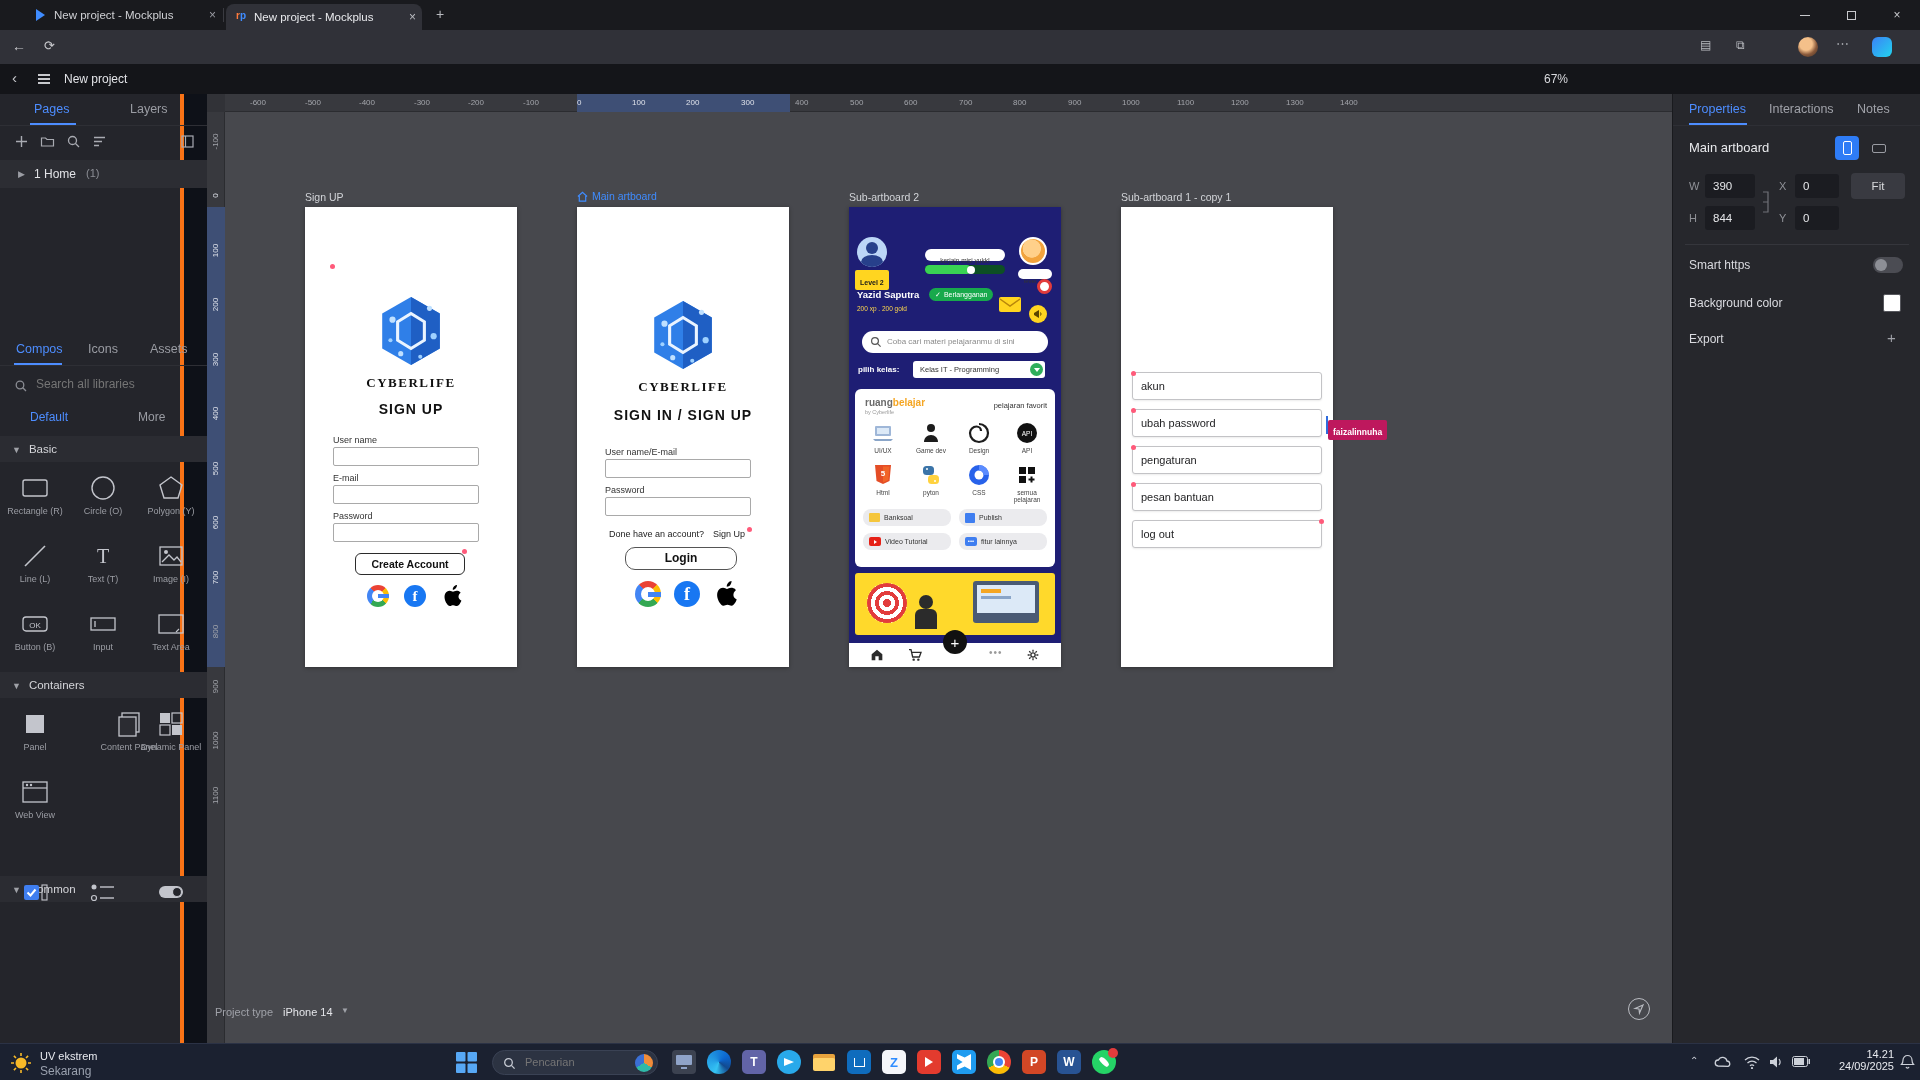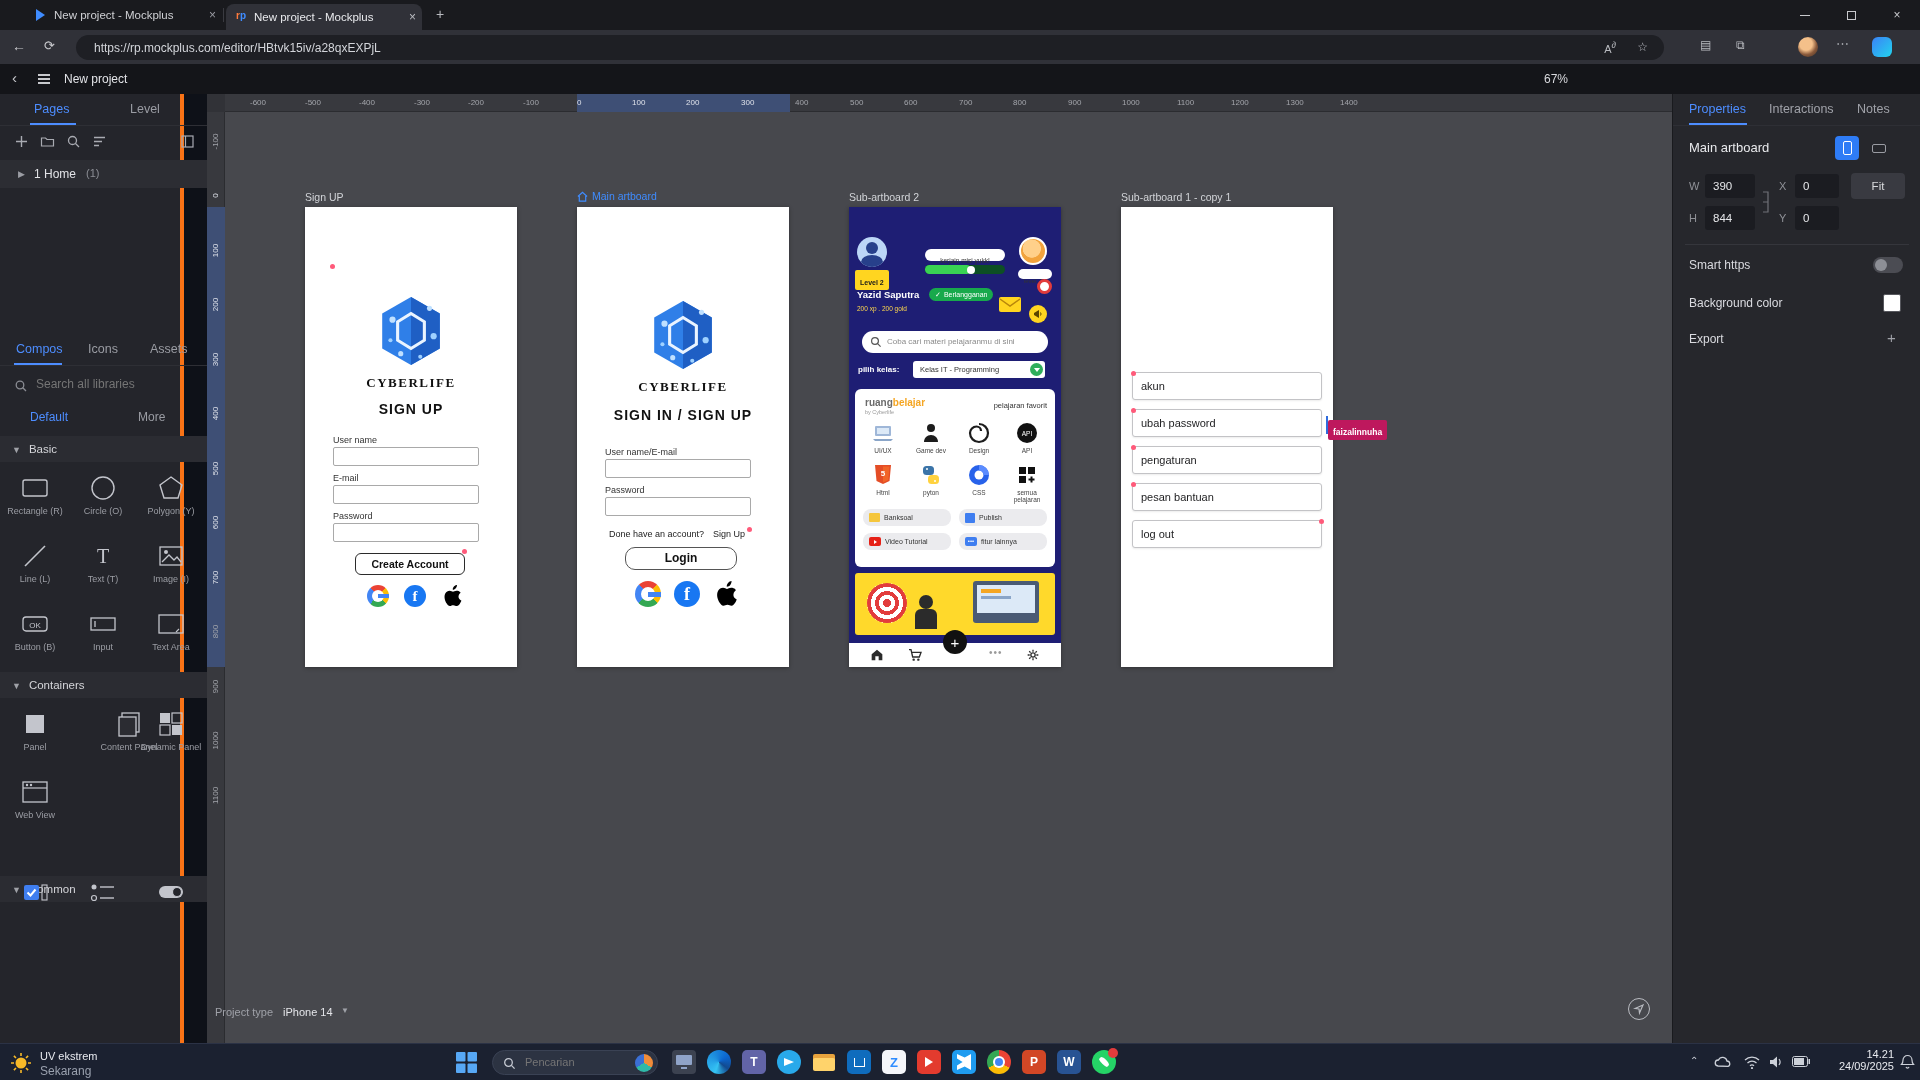--- a/index.html
+++ b/index.html
@@ -51,25 +51,20 @@
     </div>
   <div class="winbtn" style="left:1828px;">
       <span style="display:block;width:9px;height:9px;border:1px solid #c8c9cd;"></span>
     </div>
   <div class="winbtn" style="left:1874px;">×</div>
 </div>
 
 <div class="abs" style="left:0;top:30px;width:1920px;height:34px;background:#303138;">
   <span class="txt" style="left:12px;top:8px;color:#c8c9cd;font-size:14px;">←</span>
   <span class="txt" style="left:44px;top:8px;color:#c8c9cd;font-size:13px;">⟳</span>
-  <div class="abs" style="left:76px;top:5px;width:1588px;height:25px;background:#1e1f24;border-radius:13px;">
-    <span class="txt" style="left:18px;top:6px;font-size:12px;color:#d3d5da;">https://rp.mockplus.com/editor/HBtvk15iv/a28qxEXPjL</span>
-    <span class="txt" style="right:48px;top:5px;font-size:11px;color:#b9bbc0;">A<sup>∂</sup></span>
-    <span class="txt" style="right:16px;top:5px;font-size:12px;color:#b9bbc0;">☆</span>
-  </div>
   <span class="txt" style="left:1700px;top:8px;font-size:12px;color:#b9bbc0;">▤</span>
   <span class="txt" style="left:1736px;top:8px;font-size:12px;color:#b9bbc0;">⧉</span>
   <div class="abs" style="left:1798px;top:7px;width:20px;height:20px;border-radius:50%;background:radial-gradient(circle at 40% 35%,#f4c08a 35%,#8a5a3b 60%,#3a2a20);"></div>
   <span class="txt" style="left:1836px;top:6px;font-size:13px;color:#b9bbc0;">⋯</span>
   <div class="abs" style="left:1872px;top:7px;width:20px;height:20px;border-radius:6px;background:linear-gradient(135deg,#3b82f6,#22d3ee);"></div>
 </div>
 
 <div class="abs" style="left:0;top:64px;width:1920px;height:30px;background:#141519;">
   <span class="txt" style="left:12px;top:5px;color:#c8c9cd;font-size:15px;">‹</span>
   <div class="abs" style="left:38px;top:14px;width:12px;height:2px;background:#c8c9cd;box-shadow:0 -4px 0 #c8c9cd,0 4px 0 #c8c9cd;"></div>
@@ -166,21 +161,21 @@
   <svg class="tbico" style="left:1872px;" viewBox="0 0 16 16">
       <path d="M2 6V2h4M10 2h4v4M14 10v4h-4M6 14H2v-4" fill="none" stroke="#c2c4c9" stroke-width="1.3"></path>
     </svg>
 </div>
 
 <div class="abs" style="left:0;top:94px;width:184px;height:949px;background:#24252b;border-right:4px solid #f97316;">
 
   <div class="abs" style="left:0;top:0;width:207px;height:32px;border-bottom:1px solid #2e2f35;">
     <span class="txt" style="left:34px;top:8px;font-size:12.5px;color:#4d8dff;">Pages</span>
     <div class="abs" style="left:30px;top:29px;width:46px;height:2px;background:#4d8dff;"></div>
-    <span class="txt" style="left:130px;top:8px;font-size:12.5px;color:#9a9ca3;">Level</span>
+    <span class="txt" style="left:130px;top:8px;font-size:12.5px;color:#9a9ca3;">Layers</span>
   </div>
 
   <svg class="abs" style="left:14px;top:40px;" width="15" height="15" viewBox="0 0 15 15">
       <path d="M7.5 2v11M2 7.5h11" stroke="#a9abb2" stroke-width="1.4"></path>
     </svg>
   <svg class="abs" style="left:40px;top:40px;" width="15" height="15" viewBox="0 0 15 15">
       <path d="M1.5 4h4l1.5 1.5h6.5V12h-12z" fill="none" stroke="#a9abb2" stroke-width="1.2"></path>
     </svg>
   <svg class="abs" style="left:66px;top:40px;" width="15" height="15" viewBox="0 0 15 15">
       <circle cx="6.5" cy="6.5" r="4" fill="none" stroke="#a9abb2" stroke-width="1.3"></circle>

